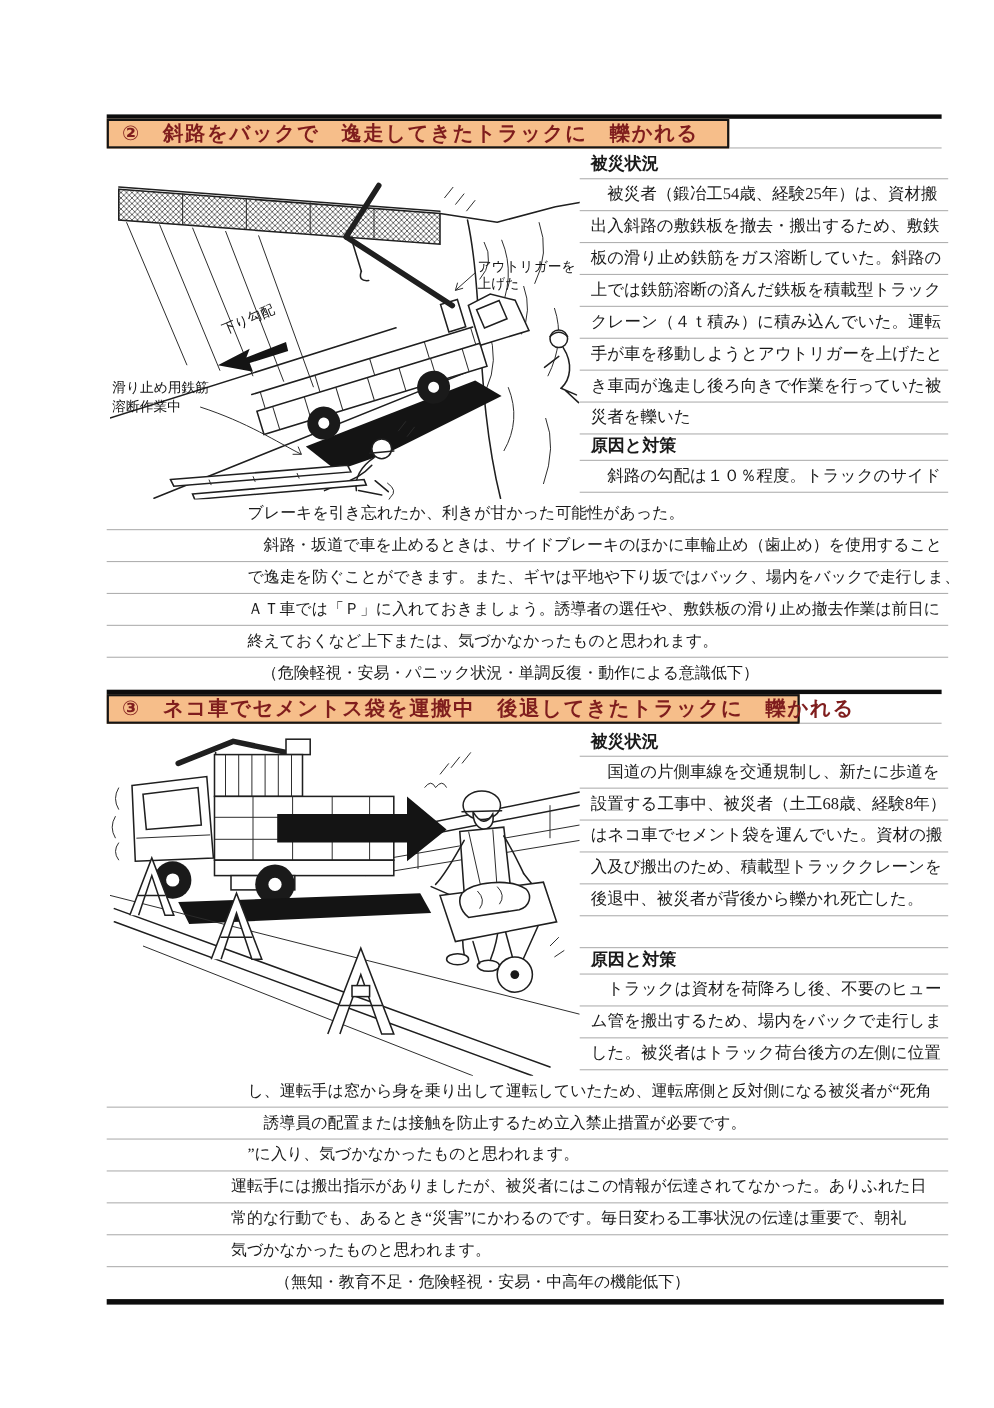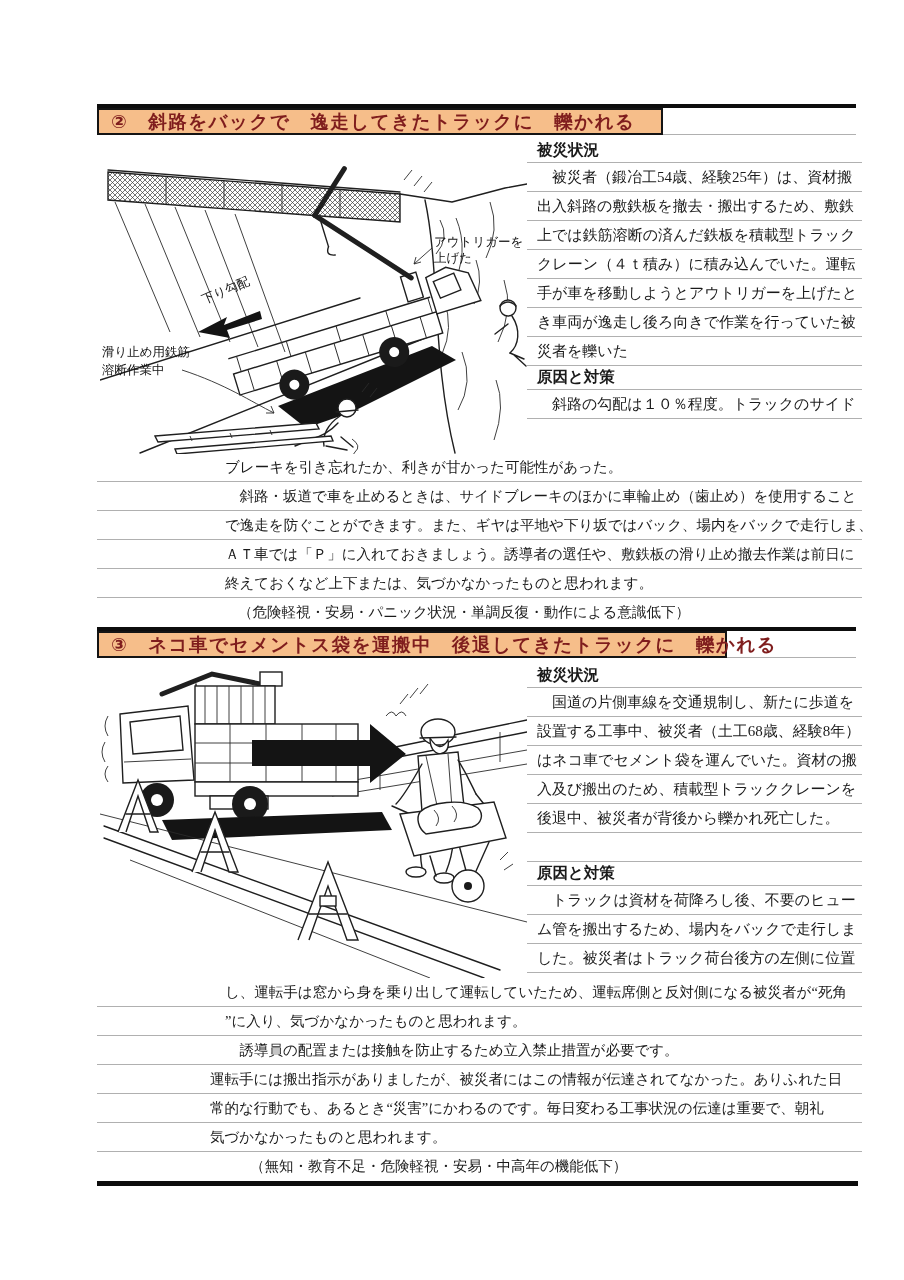--- a/index.html
+++ b/index.html
@@ -159,20 +159,21 @@
       <text class="lbl" x="2" y="216">滑り止め用鉄筋</text>
       <text class="lbl" x="2" y="234">溶断作業中</text>
       <path class="thin" d="M82,230 C125,244 152,262 174,273 M174,273 l-8,0 m8,0 l-3,-7"></path>
     </svg>
   </div>
 
   <div class="rcol" style="top:139px">
     <div class="row head">被災状況</div>
     <div class="row">　被災者（鍛冶工54歳、経験25年）は、資材搬</div>
     <div class="row">出入斜路の敷鉄板を撤去・搬出するため、敷鉄</div>
+    <div class="row">板の滑り止め鉄筋をガス溶断していた。斜路の</div>
     <div class="row">上では鉄筋溶断の済んだ鉄板を積載型トラック</div>
     <div class="row">クレーン（４ｔ積み）に積み込んでいた。運転</div>
     <div class="row">手が車を移動しようとアウトリガーを上げたと</div>
     <div class="row">き車両が逸走し後ろ向きで作業を行っていた被</div>
     <div class="row">災者を轢いた</div>
     <div class="row head">原因と対策</div>
     <div class="row">　斜路の勾配は１０％程度。トラックのサイド</div>
   </div>
 
   <div class="fcol" style="top:453px">
@@ -292,22 +293,22 @@
     <div class="row">後退中、被災者が背後から轢かれ死亡した。</div>
     <div class="row"></div>
     <div class="row head">原因と対策</div>
     <div class="row">　トラックは資材を荷降ろし後、不要のヒュー</div>
     <div class="row">ム管を搬出するため、場内をバックで走行しま</div>
     <div class="row">した。被災者はトラック荷台後方の左側に位置</div>
   </div>
 
   <div class="fcol" style="top:978px">
     <div class="row ind-b">し、運転手は窓から身を乗り出して運転していたため、運転席側と反対側になる被災者が“死角</div>
+    <div class="row ind-b">　誘導員の配置または接触を防止するため立入禁止措置が必要です。</div>
     <div class="row ind-b">”に入り、気づかなかったものと思われます。</div>
-    <div class="row ind-b">　誘導員の配置または接触を防止するため立入禁止措置が必要です。</div>
     <div class="row ind-a">運転手には搬出指示がありましたが、被災者にはこの情報が伝達されてなかった。ありふれた日</div>
     <div class="row ind-a">常的な行動でも、あるとき“災害”にかわるのです。毎日変わる工事状況の伝達は重要で、朝礼</div>
     <div class="row ind-a">気づかなかったものと思われます。</div>
     <div class="row ind-d noline">（無知・教育不足・危険軽視・安易・中高年の機能低下）</div>
   </div>
 
   <div class="bottom-bar"></div>
 </div>
 
 </body></html>

